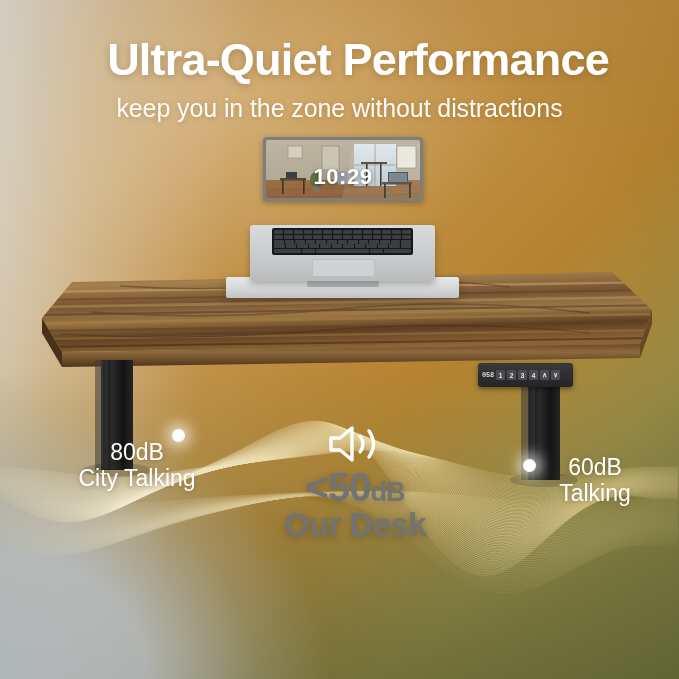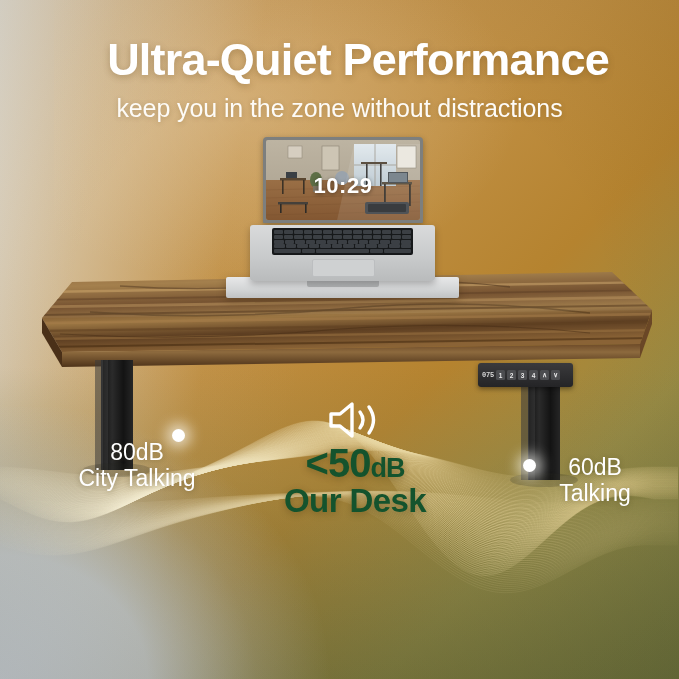--- a/index.html
+++ b/index.html
@@ -32,21 +32,21 @@
     letter-spacing:-0.1px;text-shadow:0 1px 5px rgba(90,60,15,.26);}
 
   
   .waves{position:absolute;left:0;bottom:0;width:679px;height:330px;z-index:20;}
 
   
   .desk{position:absolute;left:0;top:0;width:679px;height:679px;z-index:30;}
 
   
   .laptop{position:absolute;left:250px;top:137px;width:185px;height:170px;z-index:34;}
-  .lid{position:absolute;left:13px;top:0;width:160px;height:86px;
+  .lid{position:absolute;left:13px;top:0;width:160px;height:64px;
     background:#7d7f7e;border-radius:4px 4px 1px 1px;
     box-shadow:0 2px 6px rgba(0,0,0,.30);padding:3px;box-sizing:border-box;}
   .screen{position:relative;width:100%;height:100%;border-radius:2px;overflow:hidden;
     background:#9c8d76;}
   .scene{position:absolute;inset:0;}
   .clock{position:absolute;left:0;right:0;top:41%;text-align:center;color:#fff;
     font-size:22px;font-weight:bold;letter-spacing:.5px;
     text-shadow:0 1px 4px rgba(0,0,0,.45);}
   .kbd-deck{position:absolute;left:0;top:88px;width:185px;height:56px;
     background:linear-gradient(180deg,#d9dadb 0%,#c9cbcc 55%,#b9bbbc 100%);
@@ -76,22 +76,22 @@
 
   
   .lbl{position:absolute;z-index:50;color:#fff;text-align:center;}
   .lbl .big{font-size:23px;font-weight:normal;line-height:1.12;
     text-shadow:0 1px 5px rgba(70,60,25,.35);}
   .lbl .sub{font-size:23px;font-weight:normal;line-height:1.12;
     text-shadow:0 1px 5px rgba(70,60,25,.35);}
   #label-left{left:42px;top:440px;width:190px;}
   #label-right{left:515px;top:455px;width:160px;}
 
-  .center-lbl{position:absolute;left:255px;top:400px;width:200px;z-index:52;
-    text-align:center;color:#14532d;}
+  .center-lbl{position:absolute;left:255px;top:424px;width:200px;z-index:52;
+    text-align:center;color:#737373;}
   .spk{margin:0 auto 3px;display:block;}
   .center-lbl .l1{font-size:40px;font-weight:bold;line-height:1.0;letter-spacing:-1px;
     text-shadow:0 2px 7px rgba(70,55,15,.38);}
   .center-lbl .l1 .db{font-size:27px;}
   .center-lbl .l2{font-size:33px;font-weight:bold;line-height:1.1;letter-spacing:-0.6px;
     text-shadow:0 2px 7px rgba(70,55,15,.38);}
 
   .dot{position:absolute;width:13px;height:13px;border-radius:50%;background:#fff;z-index:51;
     box-shadow:0 0 13px 6px rgba(255,255,250,.62);}
   #dot-left{left:172px;top:429px;}
@@ -308,21 +308,21 @@
     <g>
       <rect x="528" y="380" width="32" height="100" fill="url(#legG)"></rect>
       <rect x="521" y="380" width="8" height="100" fill="#3a3a3a" opacity=".55"></rect>
       <rect x="528" y="380" width="7" height="100" fill="#555" opacity=".30"></rect>
     </g>
     <ellipse cx="117" cy="470" rx="34" ry="7" fill="#2a2a22" opacity=".22"></ellipse>
     <ellipse cx="544" cy="480" rx="34" ry="7" fill="#2a2a22" opacity=".22"></ellipse>
   </svg>
 
   <div class="panel">
-    <span class="panel-read">075</span>
+    <span class="panel-read">058</span>
     <span class="pbtn">1</span>
     <span class="pbtn">2</span>
     <span class="pbtn">3</span>
     <span class="pbtn">4</span>
     <span class="pbtn">∧</span>
     <span class="pbtn">∨</span>
   </div>
 
   <div class="laptop">
     <div class="mat"></div>

